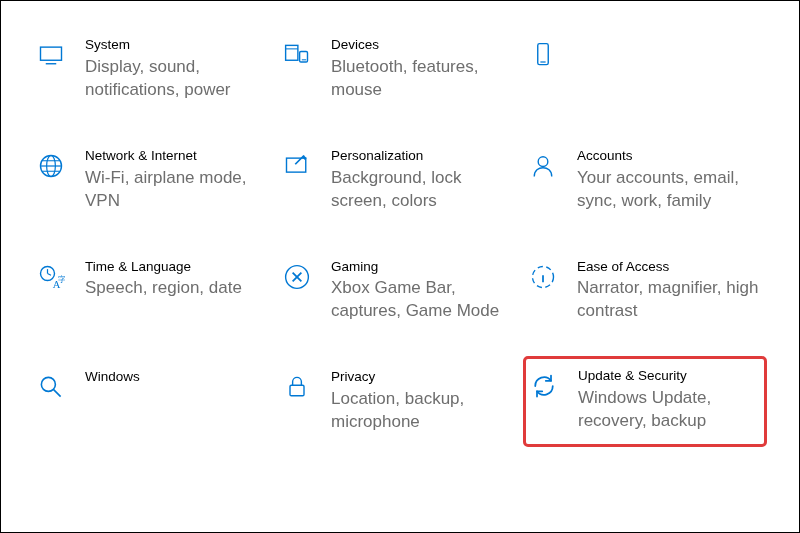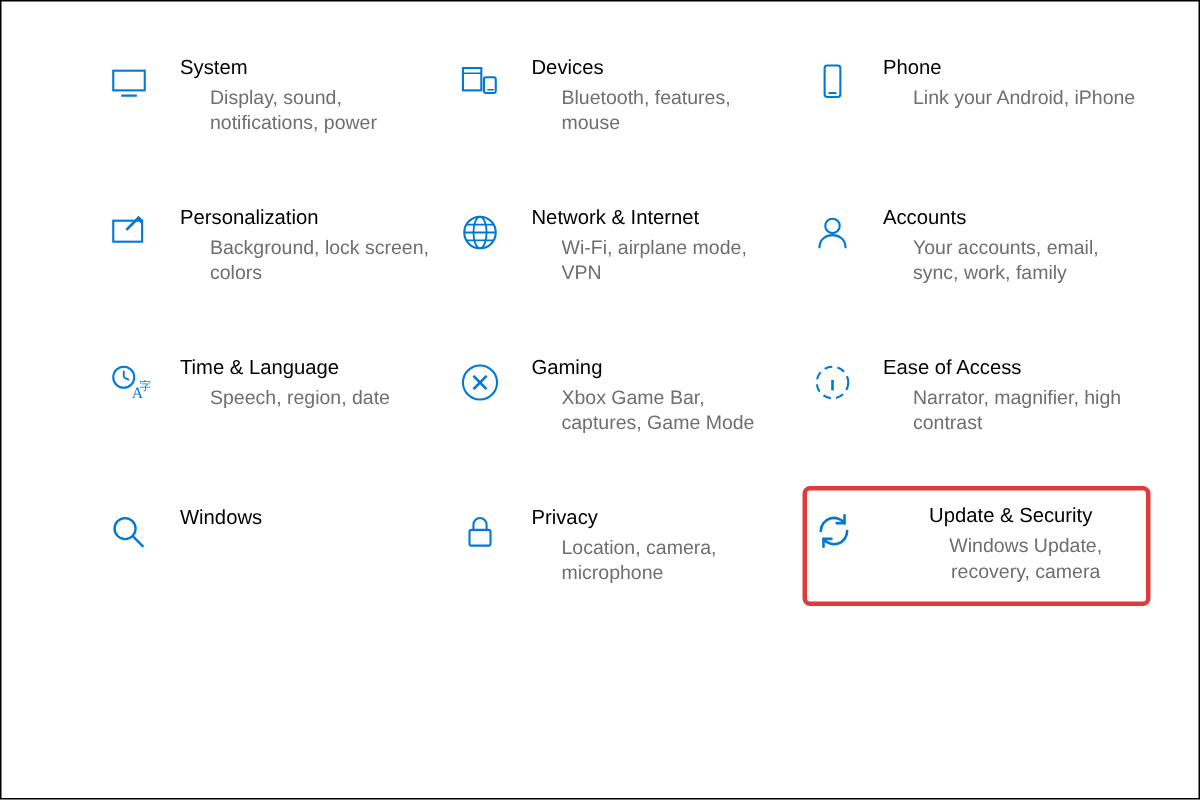--- a/index.html
+++ b/index.html
@@ -8,21 +8,21 @@
     background: #fff;
     width: 800px;
     height: 533px;
     border: 1px solid #000;
     overflow: hidden;
   }
   .settings-grid {
     display: grid;
     grid-template-columns: repeat(3, 1fr);
     gap: 38px 10px;
-    padding: 32px 38px 20px 67px;
+    padding: 32px 38px 20px 32px;
   }
   .category {
     display: flex;
     align-items: flex-start;
     gap: 18px;
     cursor: pointer;
     padding: 4px 2px;
     position: relative;
   }
   .category .icon {
@@ -37,31 +37,29 @@
   }
   .category .icon svg { width: 28px; height: 28px; }
   .category .text { flex: 1; min-width: 0; }
   .category .title {
     font-size: 13.5px;
     color: #000;
     line-height: 1.25;
     margin-bottom: 2px;
   }
   .category .desc {
-    font-size: 13px;
+    font-size: 17px;
     color: #6e6e6e;
     line-height: 1.35;
-    margin-left: 20px;
   }
   .highlight {
     border: 3px solid #e03b3b;
     border-radius: 5px;
     padding: 9px 6px 9px 2px;
     margin: -9px -6px -9px -2px;
-    text-align: center;
   }
 </style>
 </head>
 <body>
 
 <svg width="0" height="0" style="position:absolute">
   <defs>
     <g id="ico-system-icon">
         <rect x="4" y="7" width="24" height="15" fill="none" stroke="currentColor" stroke-width="1.6"></rect>
         <line x1="10" y1="26" x2="22" y2="26" stroke="currentColor" stroke-width="1.6"></line>
@@ -157,50 +155,46 @@
         <div class="title">Devices</div>
         <div class="desc">Bluetooth, features, mouse</div>
       </div>
     </div>
     <div class="category">
       <span class="icon">
         <svg viewBox="0 0 32 32">
           <use href="#ico-phone-icon"></use>
         </svg>
       </span>
-      <div class="text">
-        <div class="title">Phone</div>
-        <div class="desc">Link your Android, iPhone</div>
+    </div>
+    <div class="category">
+      <span class="icon">
+        <svg viewBox="0 0 32 32">
+          <use href="#ico-network-icon"></use>
+        </svg>
+      </span>
+      <div class="text">
+        <div class="title">Network &amp; Internet</div>
+        <div class="desc">Wi-Fi, airplane mode, VPN</div>
       </div>
     </div>
     <div class="category">
       <span class="icon">
         <svg viewBox="0 0 32 32">
           <use href="#ico-personalization-icon"></use>
         </svg>
       </span>
       <div class="text">
         <div class="title">Personalization</div>
         <div class="desc">Background, lock screen, colors</div>
       </div>
     </div>
     <div class="category">
       <span class="icon">
         <svg viewBox="0 0 32 32">
-          <use href="#ico-network-icon"></use>
-        </svg>
-      </span>
-      <div class="text">
-        <div class="title">Network &amp; Internet</div>
-        <div class="desc">Wi-Fi, airplane mode, VPN</div>
-      </div>
-    </div>
-    <div class="category">
-      <span class="icon">
-        <svg viewBox="0 0 32 32">
           <use href="#ico-accounts-icon"></use>
         </svg>
       </span>
       <div class="text">
         <div class="title">Accounts</div>
         <div class="desc">Your accounts, email, sync, work, family</div>
       </div>
     </div>
     <div class="category">
       <span class="icon">
@@ -246,27 +240,27 @@
       </div>
     </div>
     <div class="category">
       <span class="icon">
         <svg viewBox="0 0 32 32">
           <use href="#ico-privacy-icon"></use>
         </svg>
       </span>
       <div class="text">
         <div class="title">Privacy</div>
-        <div class="desc">Location, camera, microphone</div>
+        <div class="desc">Location, backup, microphone</div>
       </div>
     </div>
     <div class="category highlight">
       <span class="icon">
         <svg viewBox="0 0 32 32">
           <use href="#ico-update-security-icon"></use>
         </svg>
       </span>
       <div class="text">
         <div class="title">Update &amp; Security</div>
-        <div class="desc">Windows Update, recovery, camera</div>
+        <div class="desc">Windows Update, recovery, backup</div>
       </div>
     </div>
   </div>
 
 </body></html>

